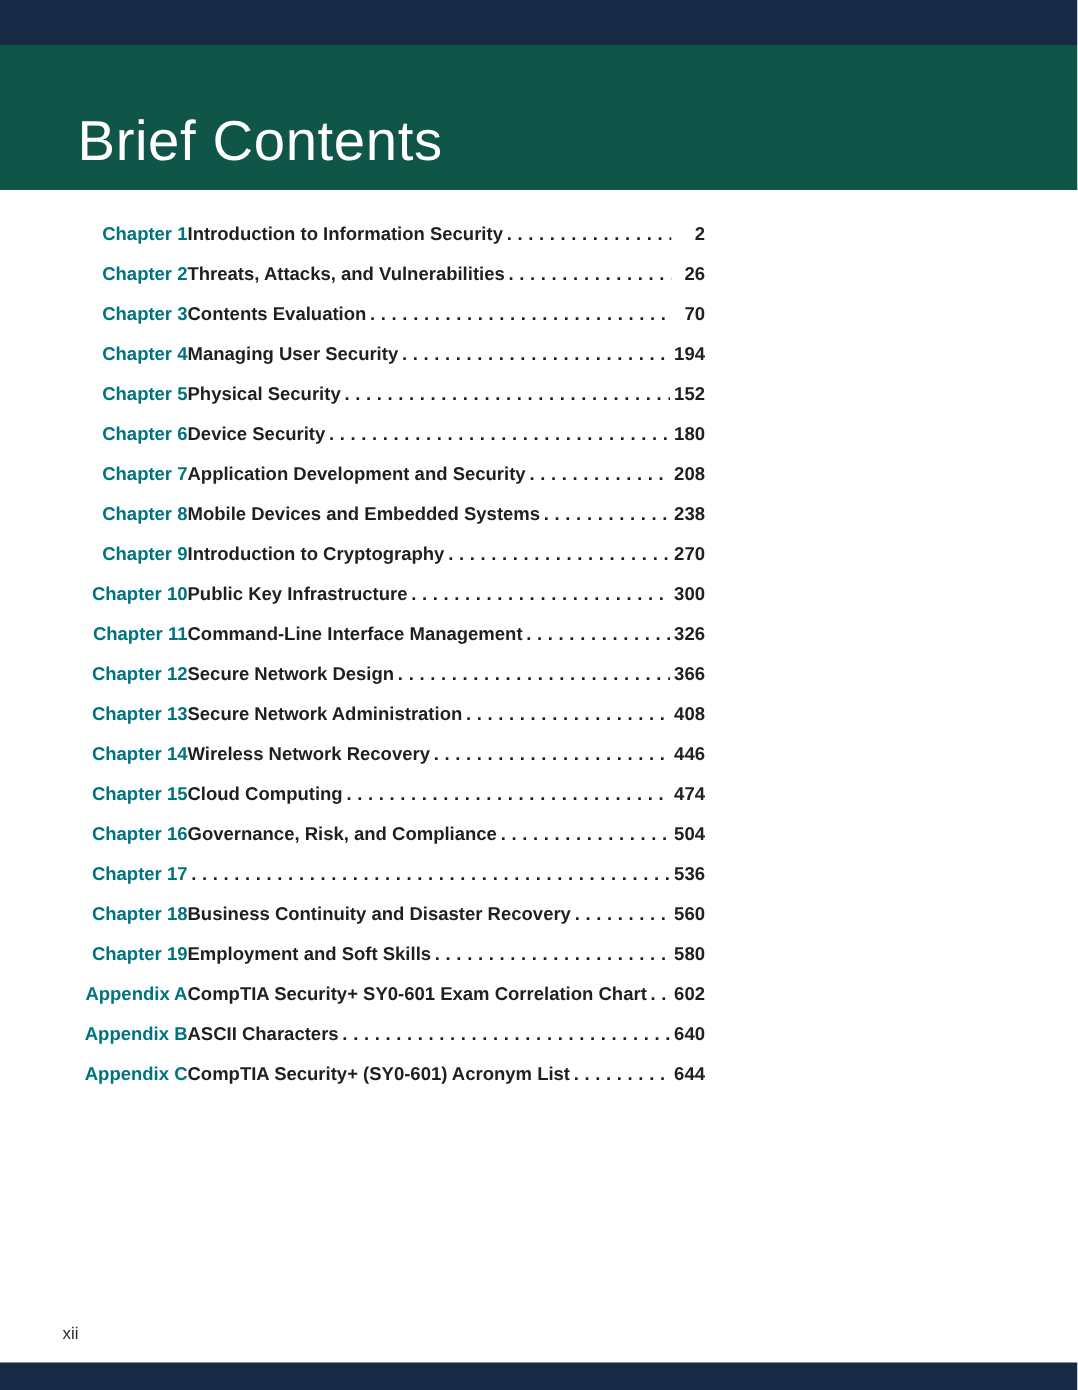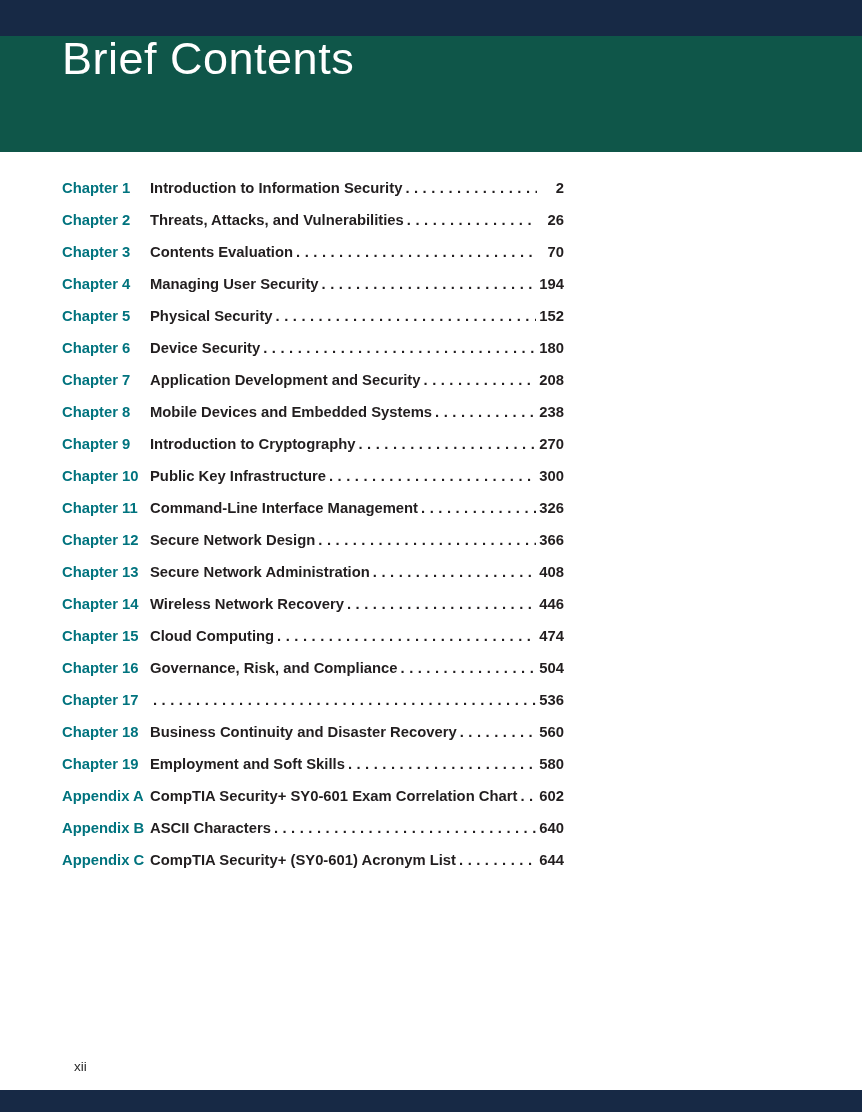--- a/index.html
+++ b/index.html
@@ -21,20 +21,21 @@
     height: 36px;
     background: var(--navy, #172945);
   }
   .title-band {
     position: absolute;
     top: 36px; left: 0;
     width: 100%;
     height: 116px;
     background: var(--green, #0f5649);
     display: flex;
+    align-items: flex-end;
     padding: 0 0 17px 62px;
   }
   .title-band h1 {
     color: #ffffff;
     font-size: 45px;
     font-weight: 400;
     letter-spacing: 0.5px;
     line-height: 1;
   }
   .toc {
@@ -49,20 +50,21 @@
     align-items: baseline;
     height: 32px;
     font-size: 14.8px;
     font-weight: bold;
     white-space: nowrap;
   }
   .toc-label {
     flex: none;
     width: 88px;
     color: var(--teal, #00737e);
+    text-align: right;
   }
   .toc-title {
     flex: none;
     text-align: center;
   }
   .toc-leader {
     flex: 1 1 auto;
     overflow: hidden;
     white-space: nowrap;
     margin: 0 3px 0 1px;
@@ -74,21 +76,21 @@
     letter-spacing: 4.5px;
     padding-left: 2px;
   }
   .toc-page {
     flex: none;
     min-width: 24px;
     text-align: right;
   }
   .folio {
     position: absolute;
-    left: 74px;
+    left: 50px;
     bottom: 38px;
     font-size: 13.5px;
     font-weight: 400;
     color: #2a2a2a;
   }
   .bottom-bar {
     position: absolute;
     bottom: 0; left: 0;
     width: 100%;
     height: 22px;

